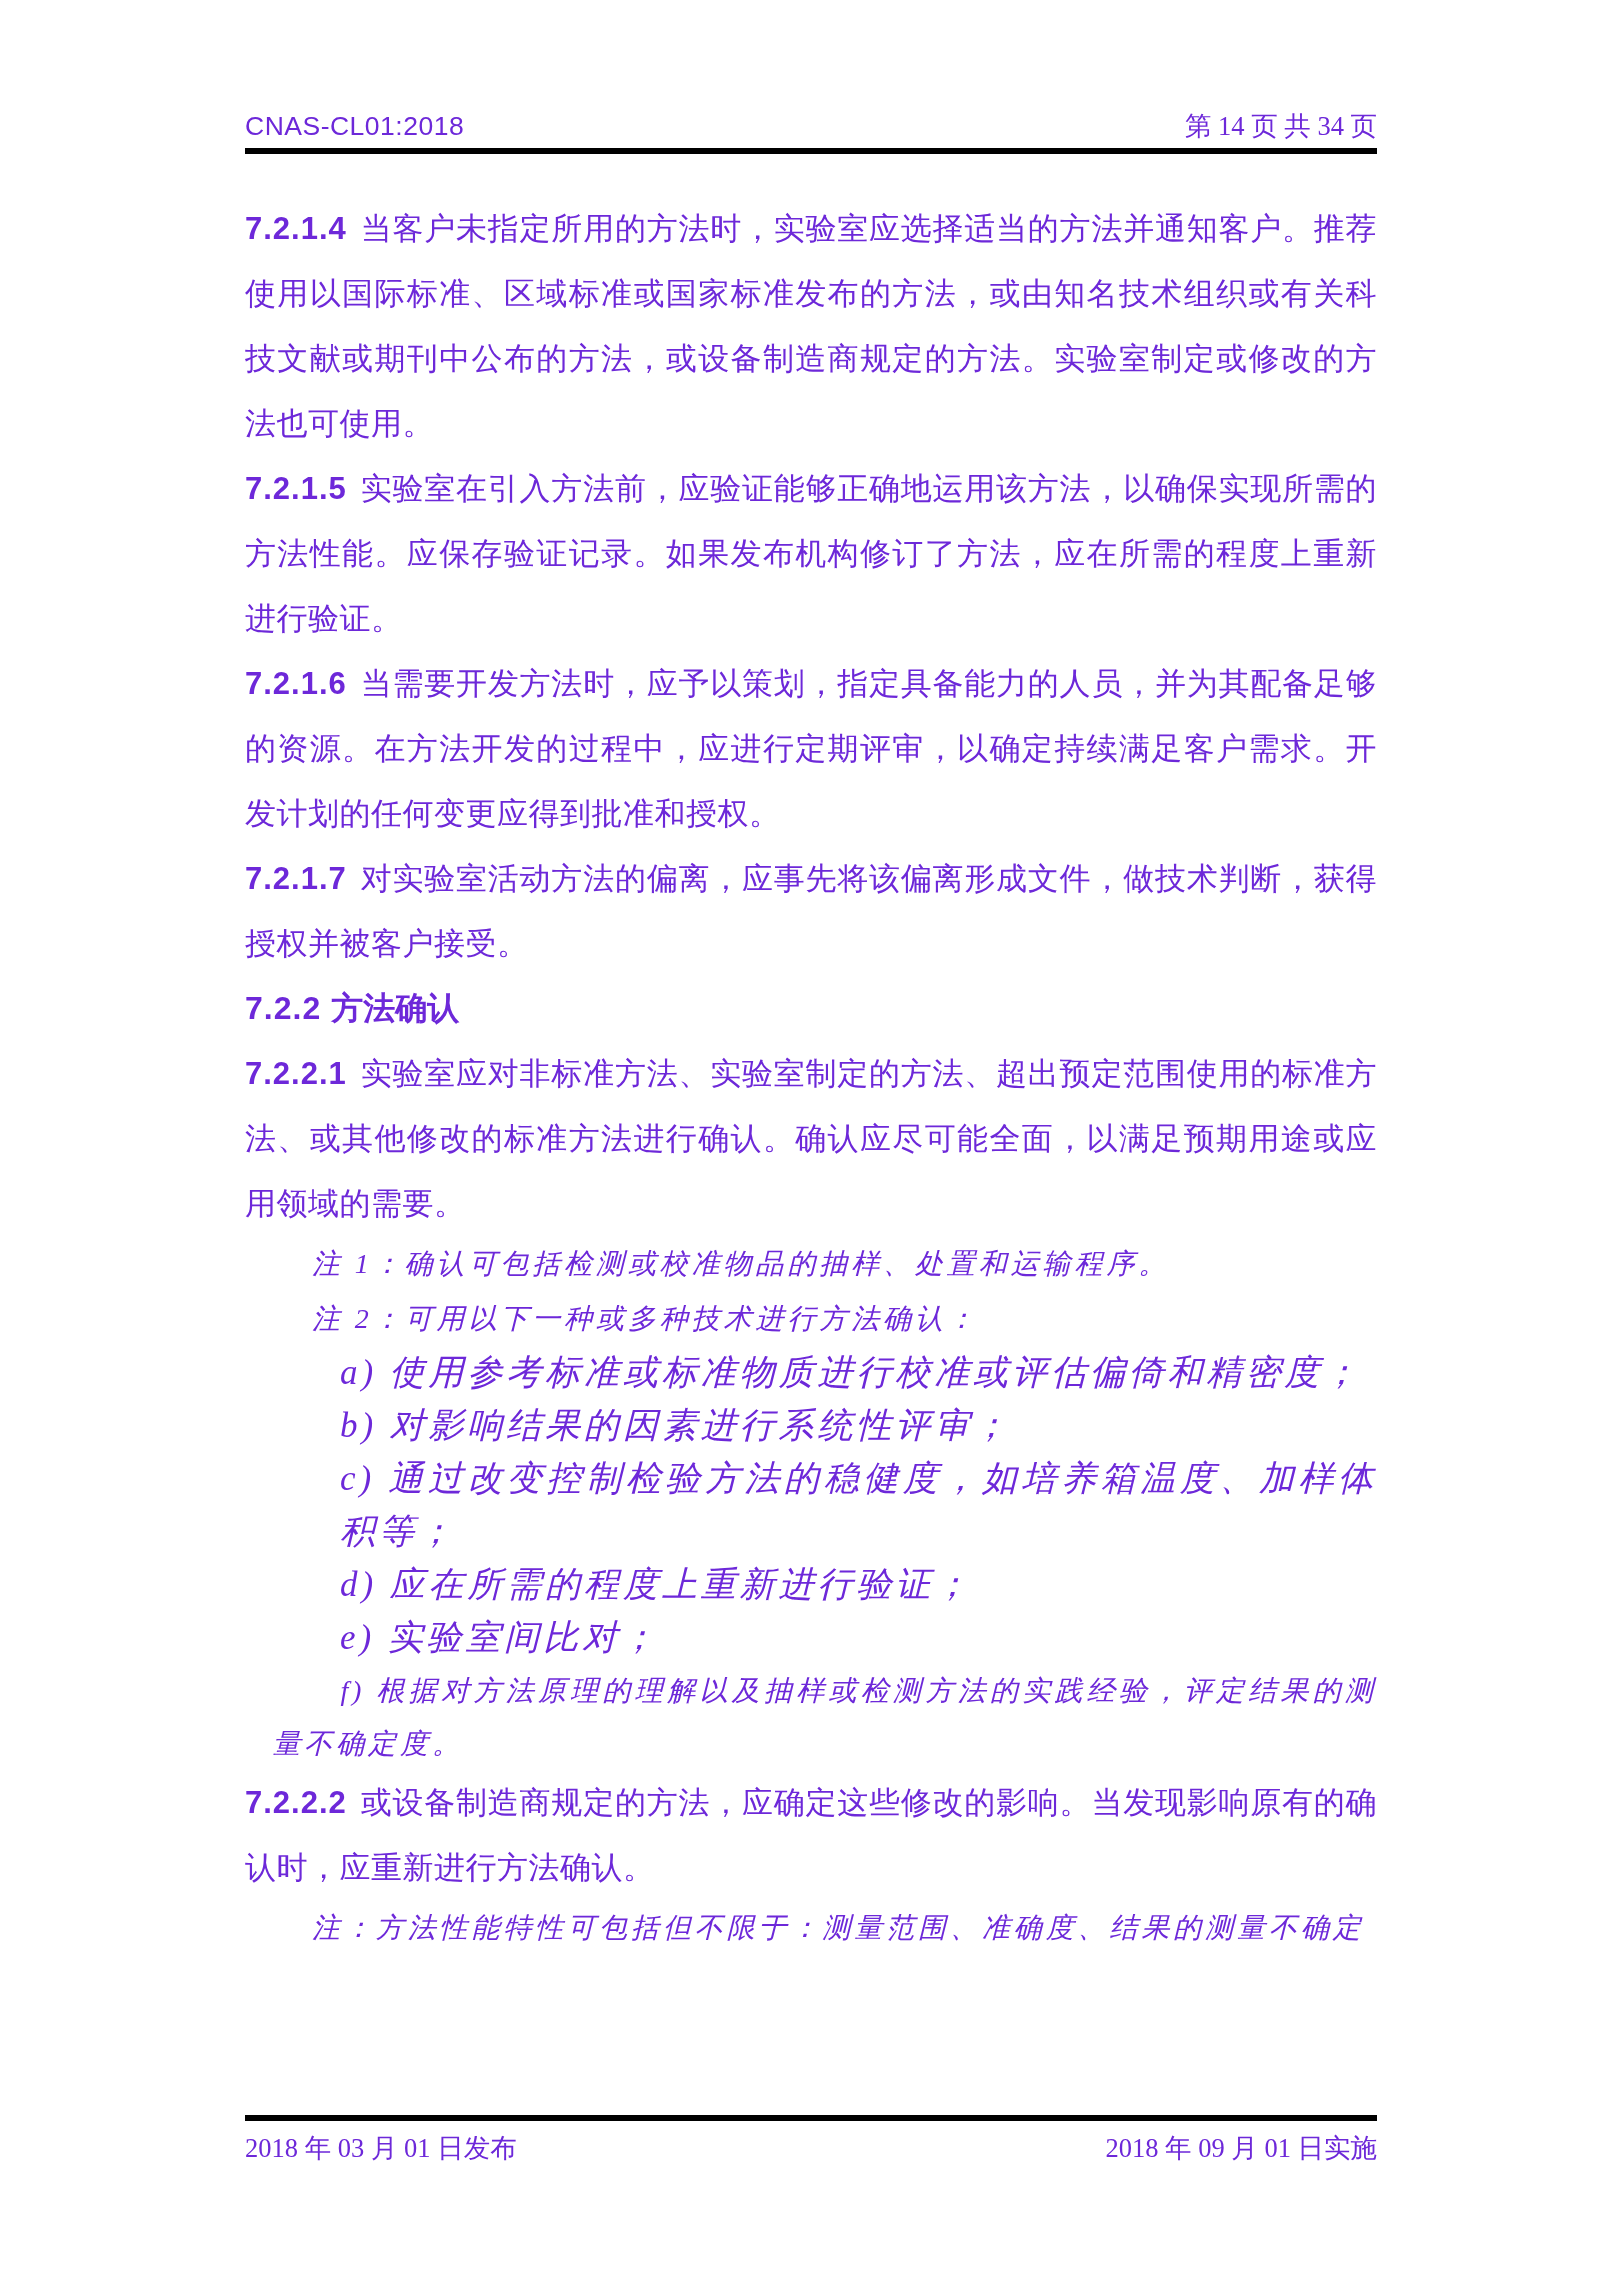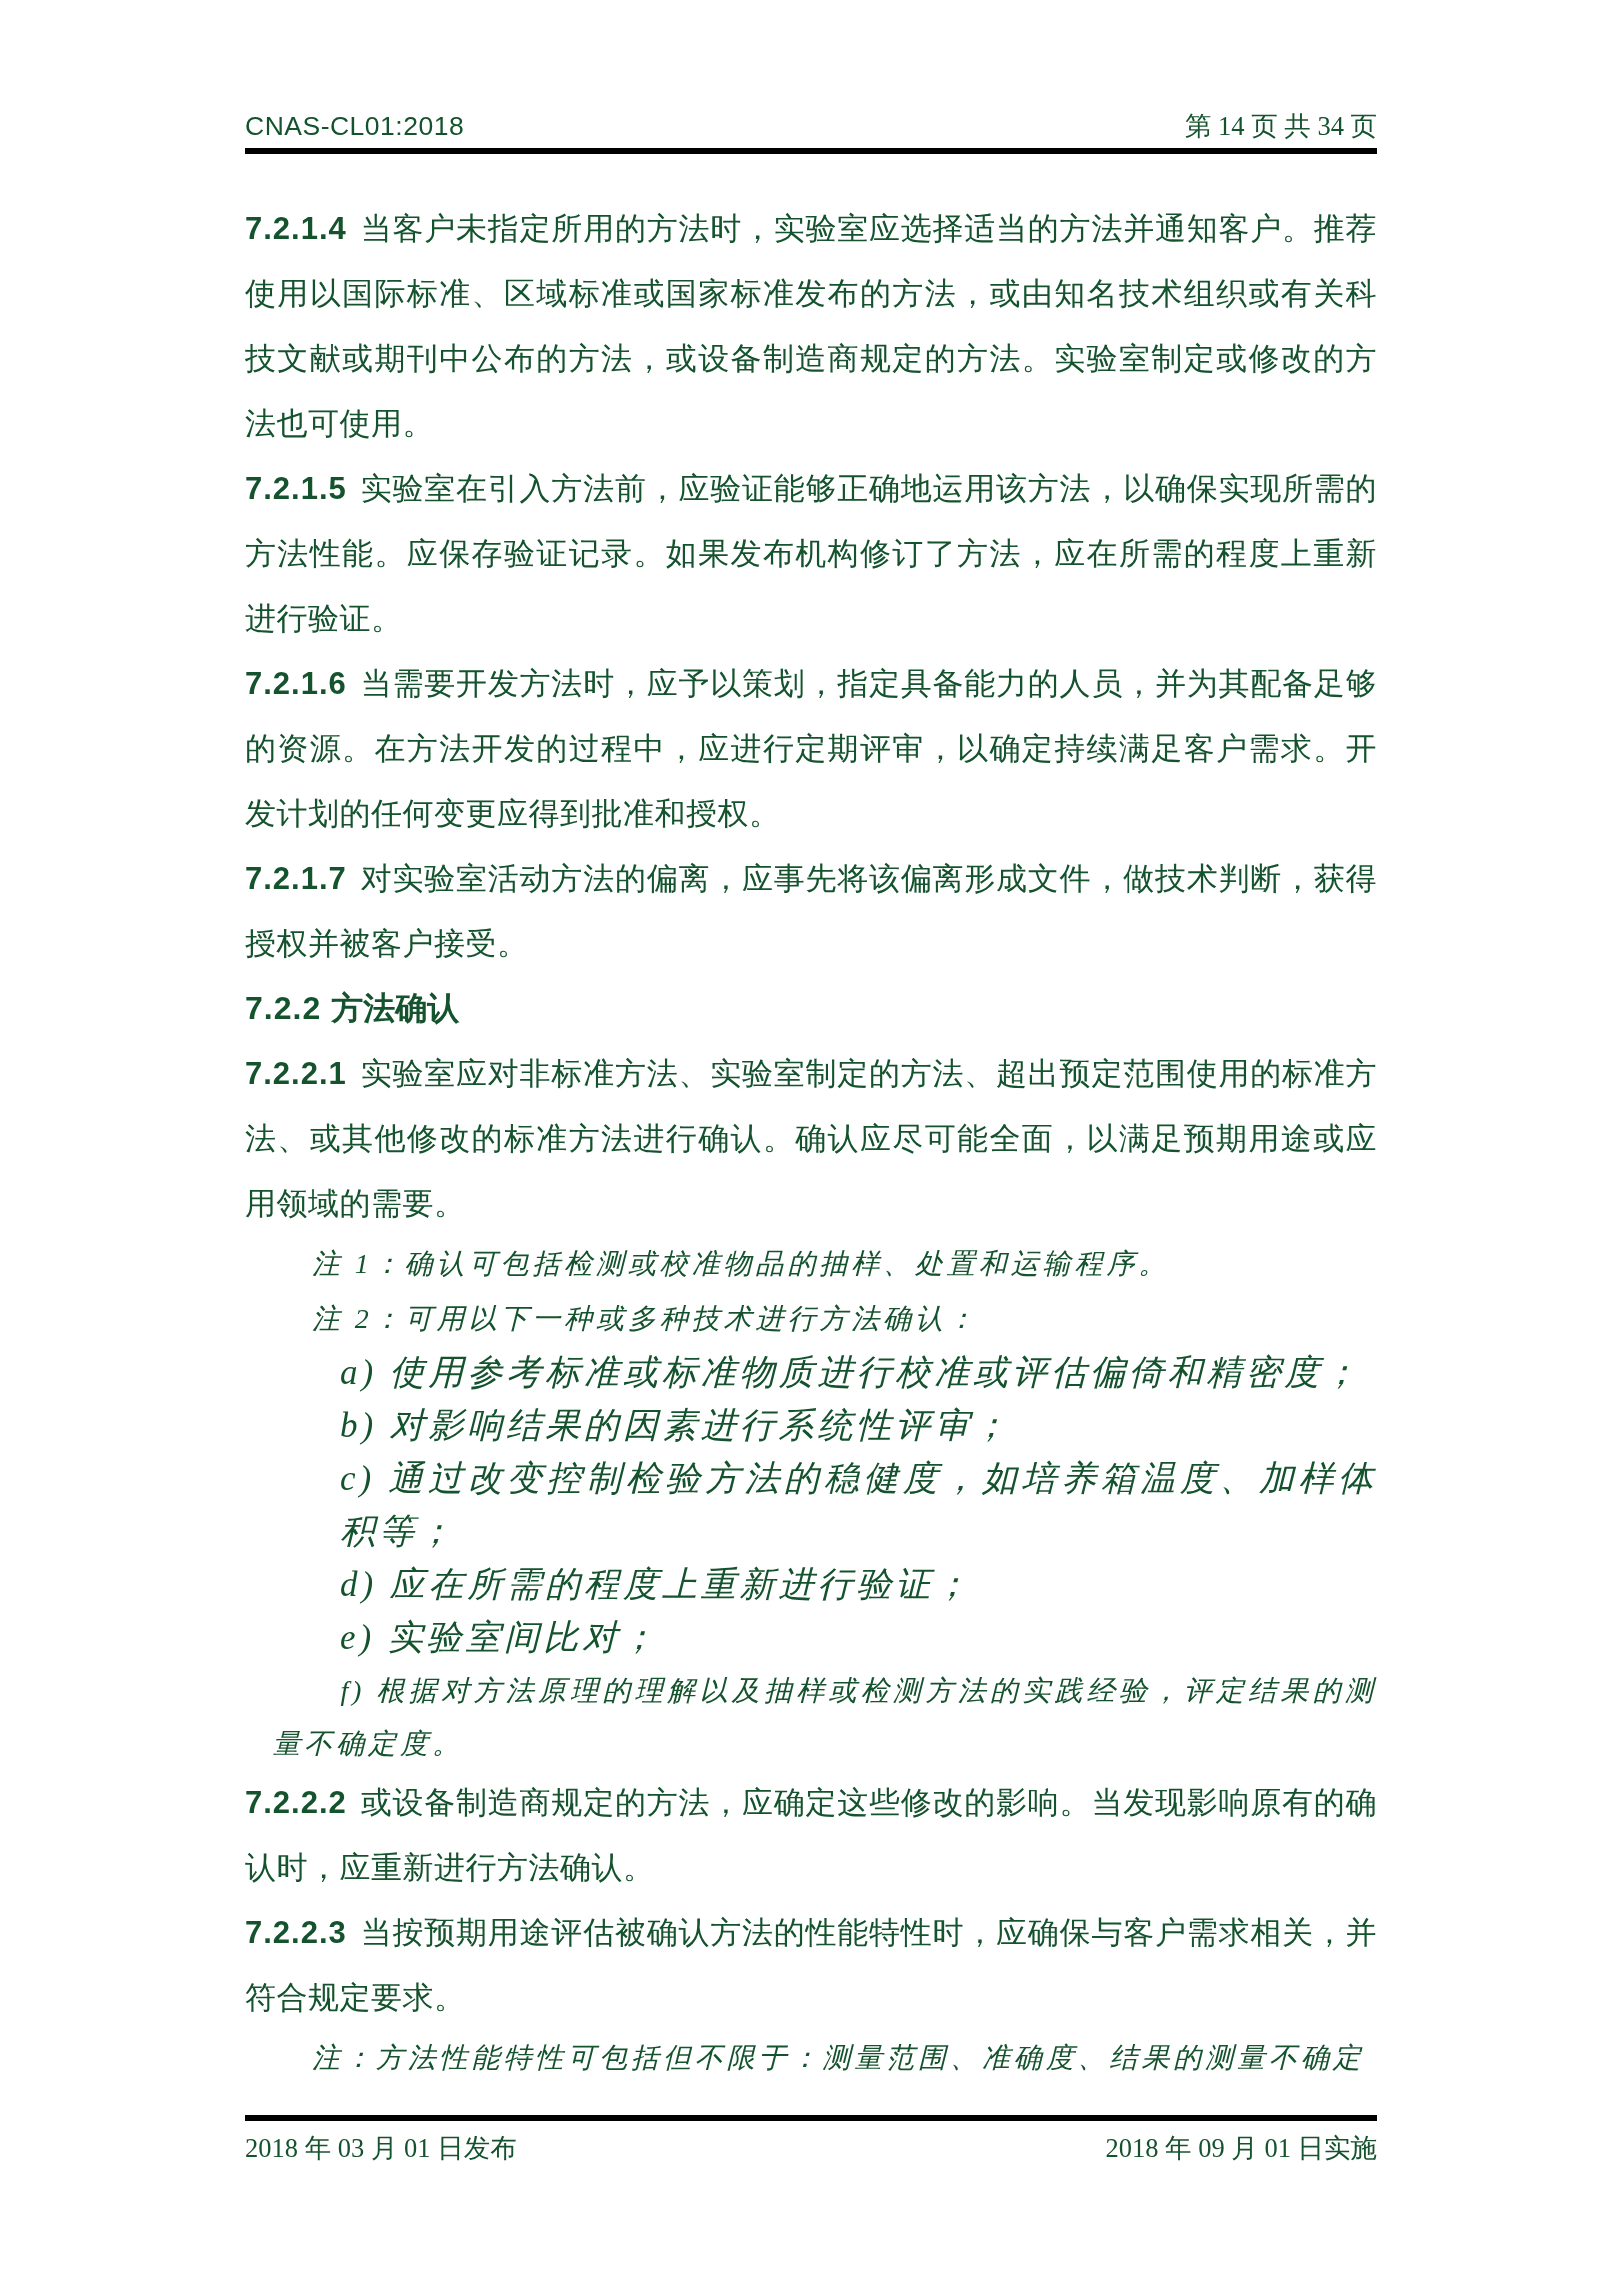--- a/index.html
+++ b/index.html
@@ -3,21 +3,21 @@
 <meta charset="utf-8">
 <style>
   html,body{margin:0;padding:0;background:#ffffff;}
   .page{
     position:relative;
     width:1621px;height:2293px;
     background:#ffffff;
     box-sizing:border-box;
     padding:0 244px 0 245px;
     font-family:"Liberation Serif","DejaVu Serif",serif;
-    color:#14532d;
+    color:#6d28d9;
     overflow:hidden;
   }
   
   .header-row{
     margin-top:111px;
     display:flex;justify-content:space-between;align-items:baseline;
     font-size:26.5px;line-height:30px;
   }
   .doc-code{
     font-family:"Liberation Sans","DejaVu Sans",sans-serif;
@@ -110,21 +110,20 @@
 
     <p class="item">a) 使用参考标准或标准物质进行校准或评估偏倚和精密度；</p>
     <p class="item">b) 对影响结果的因素进行系统性评审；</p>
     <p class="item">c) 通过改变控制检验方法的稳健度，如培养箱温度、加样体积等；</p>
     <p class="item">d) 应在所需的程度上重新进行验证；</p>
     <p class="item">e) 实验室间比对；</p>
     <p class="item-f">f) 根据对方法原理的理解以及抽样或检测方法的实践经验，评定结果的测量不确定度。</p>
 
     <p class="clause"><span class="cnum">7.2.2.2</span><span>或设备制造商规定的方法，应确定这些修改的影响。当发现影响原有的确认时，应重新进行方法确认。</span></p>
 
-    <p class="clause"><span class="cnum">7.2.2.3</span><span>当按预期用途评估被确认方法的性能特性时，应确保与客户需求相关，并符合规定要求。</span></p>
 
     <p class="note">注：方法性能特性可包括但不限于：测量范围、准确度、结果的测量不确定</p>
 
   </div>
 
   <div class="footer">
     <div class="rule"></div>
     <div class="footer-row">
       <span>2018 年 03 月 01 日发布</span>
       <span>2018 年 09 月 01 日实施</span>

